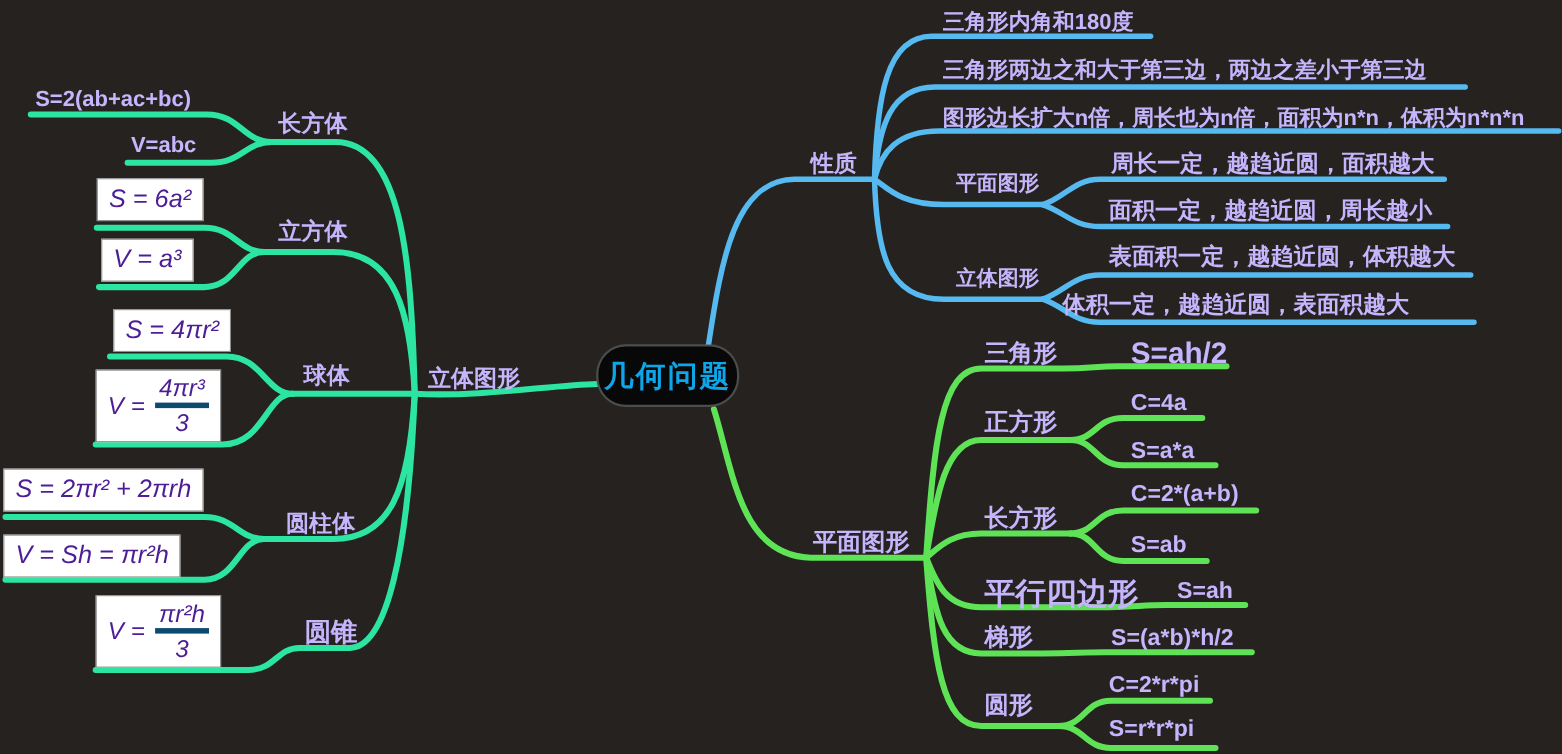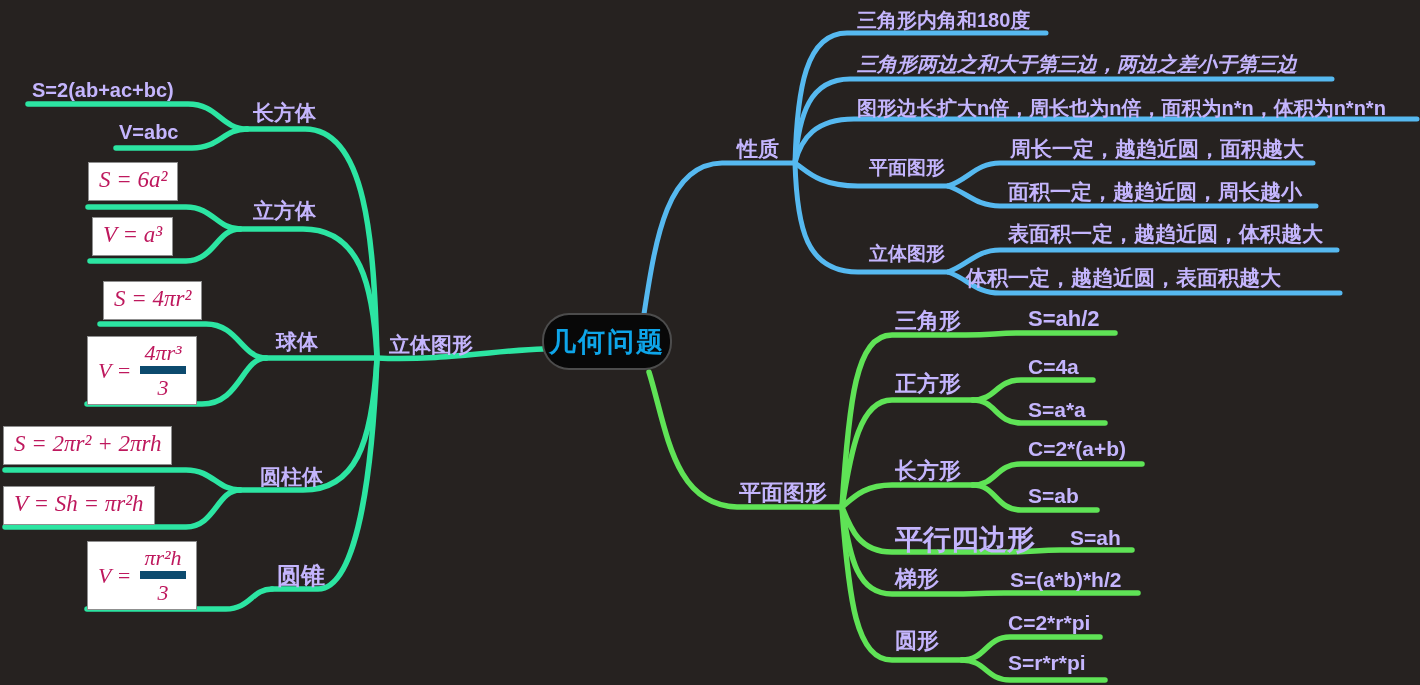--- a/index.html
+++ b/index.html
@@ -8,26 +8,26 @@
   svg.links{position:absolute;left:0;top:0;width:1420px;height:685px;}
   svg.links path{fill:none;stroke-linecap:round;stroke-linejoin:round;}
   .teal path{stroke:#2ce5a2;stroke-width:5.5;}
   .blue path{stroke:#56b9f0;stroke-width:5;}
   .green path{stroke:#5fe356;stroke-width:5.5;}
   .lbl{position:absolute;color:#c4b5fd;font-weight:600;white-space:nowrap;line-height:1.1;}
   .central{position:absolute;left:542px;top:313px;width:130px;height:57px;
            background:#080808;border:2px solid rgba(255,255,255,0.28);border-radius:27px;
            display:flex;align-items:center;justify-content:center;box-sizing:border-box;}
   .central .t{color:#0ea5e9;font-size:27px;font-weight:600;letter-spacing:2px;white-space:nowrap;}
-  .fbox{position:absolute;background:#ffffff;border:1px solid #8f8f8f;color:#be185d;
-        font-family:Liberation Serif, serif;font-style:italic;
+  .fbox{position:absolute;background:#ffffff;border:1px solid #8f8f8f;color:#4c1d95;
+        font-family:Liberation Sans, sans-serif;font-style:italic;
         font-size:23px;line-height:1.25;padding:3px 10px 5px;white-space:nowrap;}
   .fbox.frac{display:flex;align-items:center;gap:9px;font-size:22px;padding:3px 10px;}
   .stack{display:inline-flex;flex-direction:column;align-items:center;line-height:1.15;}
-  .stack .num{border-bottom:8px solid #0c4a6e;padding:0 4px 1px;}
+  .stack .num{border-bottom:5px solid #0c4a6e;padding:0 4px 1px;}
   .stack .den{padding-top:1px;}
 </style>
 </head>
 <body>
 
 <div class="stage">
 
   <svg class="links" viewBox="0 0 1420 685">
     <g class="teal">
       <path d="M 377 358 C 440 361 500 350 543 349"></path>
@@ -107,35 +107,35 @@
   <div class="fbox frac" style="left:87px;top:541px;">
     <span>V =</span>
     <span class="stack">
       <span class="num">πr²h</span>
       <span class="den">3</span>
     </span>
   </div>
 
   <div class="lbl" style="left:737px;top:137px;font-size:21px;">性质</div>
   <div class="lbl" style="left:857px;top:9px;font-size:20px;">三角形内角和180度</div>
-  <div class="lbl" style="left:857px;top:53px;font-size:20px;font-style:italic;">三角形两边之和大于第三边，两边之差小于第三边</div>
+  <div class="lbl" style="left:857px;top:53px;font-size:20px;">三角形两边之和大于第三边，两边之差小于第三边</div>
   <div class="lbl" style="left:857px;top:97px;font-size:20px;">图形边长扩大n倍，周长也为n倍，面积为n*n，体积为n*n*n</div>
 
   <div class="lbl" style="left:869px;top:158px;font-size:19px;">平面图形</div>
   <div class="lbl" style="left:1010px;top:137px;font-size:21px;">周长一定，越趋近圆，面积越大</div>
   <div class="lbl" style="left:1008px;top:180px;font-size:21px;">面积一定，越趋近圆，周长越小</div>
 
   <div class="lbl" style="left:869px;top:244px;font-size:19px;">立体图形</div>
   <div class="lbl" style="left:1008px;top:222px;font-size:21px;">表面积一定，越趋近圆，体积越大</div>
   <div class="lbl" style="left:966px;top:266px;font-size:21px;">体积一定，越趋近圆，表面积越大</div>
 
   <div class="lbl" style="left:739px;top:481px;font-size:22px;">平面图形</div>
 
   <div class="lbl" style="left:895px;top:309px;font-size:22px;">三角形</div>
-  <div class="lbl" style="left:1028px;top:307px;font-size:22px;">S=ah/2</div>
+  <div class="lbl" style="left:1028px;top:307px;font-size:27px;">S=ah/2</div>
 
   <div class="lbl" style="left:895px;top:372px;font-size:22px;">正方形</div>
   <div class="lbl" style="left:1028px;top:355px;font-size:21px;">C=4a</div>
   <div class="lbl" style="left:1028px;top:398px;font-size:21px;">S=a*a</div>
 
   <div class="lbl" style="left:895px;top:459px;font-size:22px;">长方形</div>
   <div class="lbl" style="left:1028px;top:437px;font-size:21px;">C=2*(a+b)</div>
   <div class="lbl" style="left:1028px;top:484px;font-size:21px;">S=ab</div>
 
   <div class="lbl" style="left:895px;top:525px;font-size:28px;text-align:right;">平行四边形</div>

